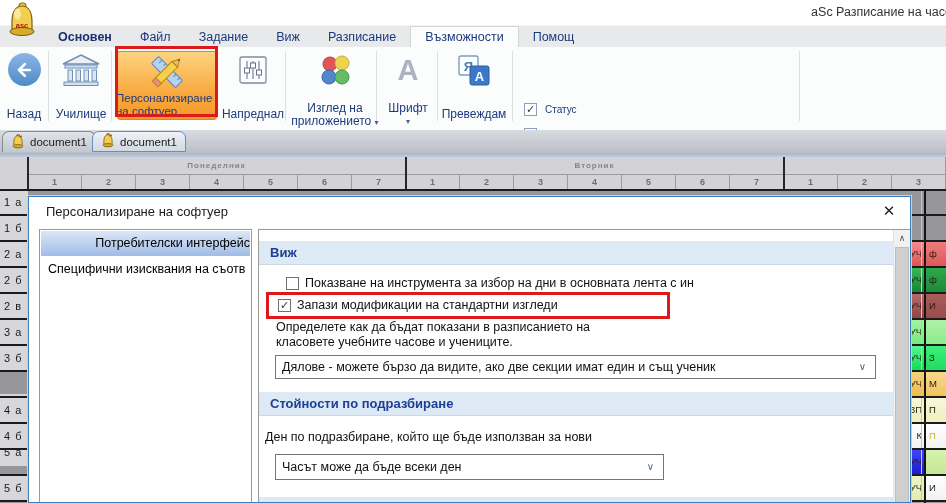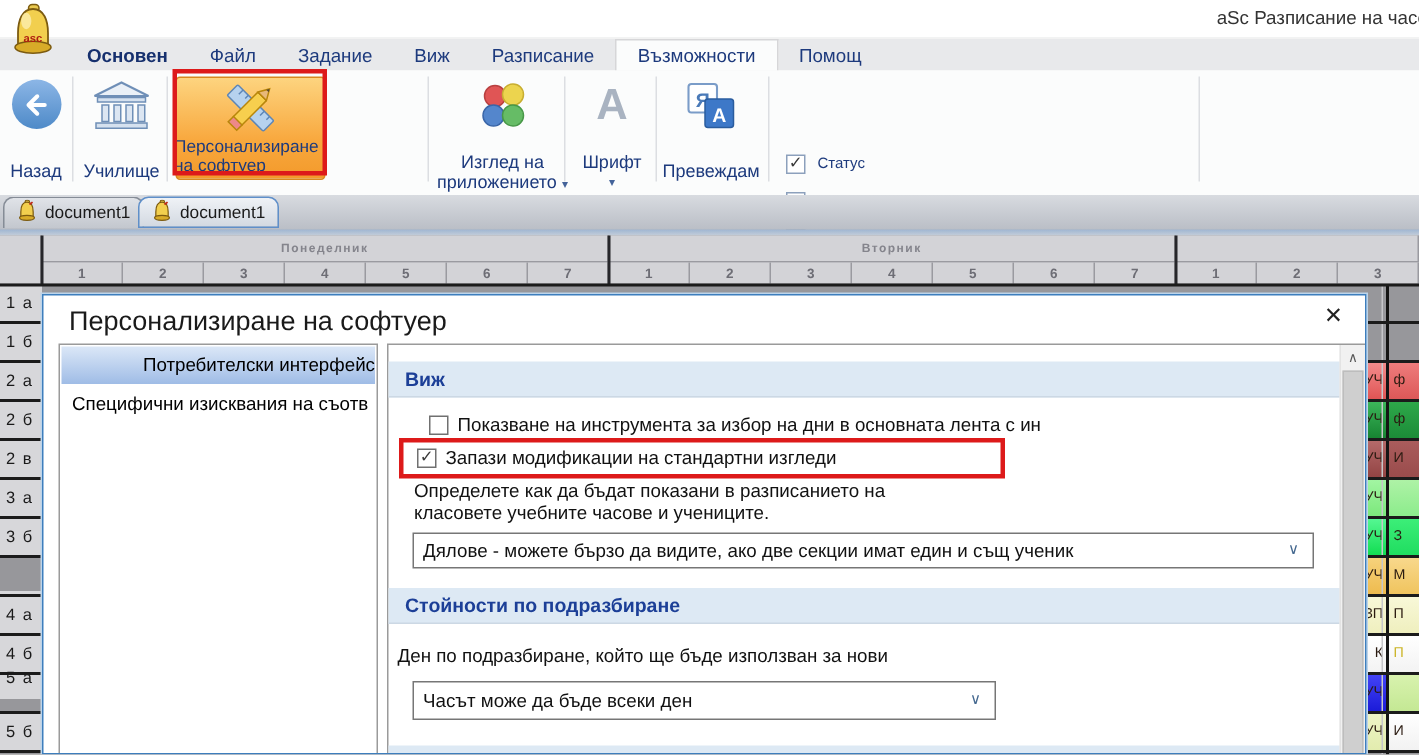--- a/index.html
+++ b/index.html
@@ -53,21 +53,21 @@
   .hnum{font-size:9px;font-weight:bold;line-height:15px;color:#6d6d75;}
   .secline{position:absolute;width:2px;background:#26262a;z-index:3;}
   .rowlabel{position:absolute;left:0;width:28px;box-sizing:border-box;background:#d7d7da;color:#1a1a1a;
             font-size:11px;line-height:24px;padding-left:4px;letter-spacing:1px;overflow:hidden;z-index:2;}
   .rowline{position:absolute;left:0;width:946px;height:2px;background:#1b1b1b;z-index:4;}
   .tcell{position:absolute;box-sizing:border-box;font-size:9.5px;color:#2a1a10;overflow:hidden;z-index:2;}
   .vline{position:absolute;z-index:3;}
   
   .dialog{left:28px;top:196px;width:883px;height:307px;background:#fff;border:1px solid #3d7ebd;
           box-sizing:border-box;z-index:10;overflow:hidden;box-shadow:0 0 0 1px #bcd4ea;}
-  .dlg-title{position:absolute;left:17px;top:7px;font-size:18px;color:#1a1a1a;}
+  .dlg-title{position:absolute;left:17px;top:7px;font-size:13px;color:#1a1a1a;}
   .dlg-close{position:absolute;left:843px;top:1px;width:34px;height:26px;text-align:center;
              font-size:15px;line-height:26px;color:#222;}
   .listbox{position:absolute;left:10px;top:32px;width:213px;height:280px;border:1px solid #9a9a9a;
            background:#fff;box-sizing:border-box;}
   .nav-item{height:25px;line-height:25px;font-size:12.5px;color:#000;padding-left:7px;white-space:nowrap;overflow:hidden;}
   .nav-item.sel{background:linear-gradient(#dbe7f7,#9fbce6);text-align:right;}
   .content{position:absolute;left:229px;top:32px;width:653px;height:280px;border:1px solid #9a9a9a;
            background:#fff;box-sizing:border-box;}
   .sbar{position:absolute;right:0;top:0;width:17px;height:100%;background:#f1f1f1;border-left:1px solid #e3e3e3;box-sizing:border-box;}
   .sbar .up{height:17px;text-align:center;font-size:9px;line-height:16px;color:#555;}
@@ -163,20 +163,32 @@
             <rect x="6" y="15" width="5" height="8" fill="#ee8888" stroke="#b8860b"></rect>
           </g>
         </svg>
       </div>
       <div class="lbl">
         <div>Персонализиране</div>
         <div>на софтуер</div>
       </div>
     </div>
 
+    <div class="rbtn" style="left:220px;width:66px">
+      <div class="ic">
+        <svg width="30" height="34" viewBox="0 0 30 34">
+          <rect x="2" y="4" width="26" height="26" rx="2" fill="#fdfdfe" stroke="#7e8ba1" stroke-width="1.3"></rect>
+          <path d="M9 8 v18 M15 8 v18 M21 8 v18" stroke="#8a96ab" stroke-width="1.4"></path>
+          <rect x="6.5" y="15" width="5" height="5" fill="#fff" stroke="#66738a"></rect>
+          <rect x="12.5" y="10" width="5" height="5" fill="#fff" stroke="#66738a"></rect>
+          <rect x="18.5" y="17" width="5" height="5" fill="#fff" stroke="#66738a"></rect>
+        </svg>
+      </div>
+      <div class="lbl1">Напреднал</div>
+    </div>
 
     <div class="rbtn" style="left:288px;width:94px">
       <div class="ic">
         <svg width="34" height="34" viewBox="0 0 34 34">
           <circle cx="12" cy="11" r="7" fill="#e05555" stroke="#b84040"></circle>
           <circle cx="24" cy="10" r="7" fill="#ecd44e" stroke="#c8ae30"></circle>
           <circle cx="11" cy="24" r="7" fill="#5486cc" stroke="#3a66a8"></circle>
           <circle cx="24" cy="24" r="7" fill="#66bc66" stroke="#489848"></circle>
         </svg>
       </div>

